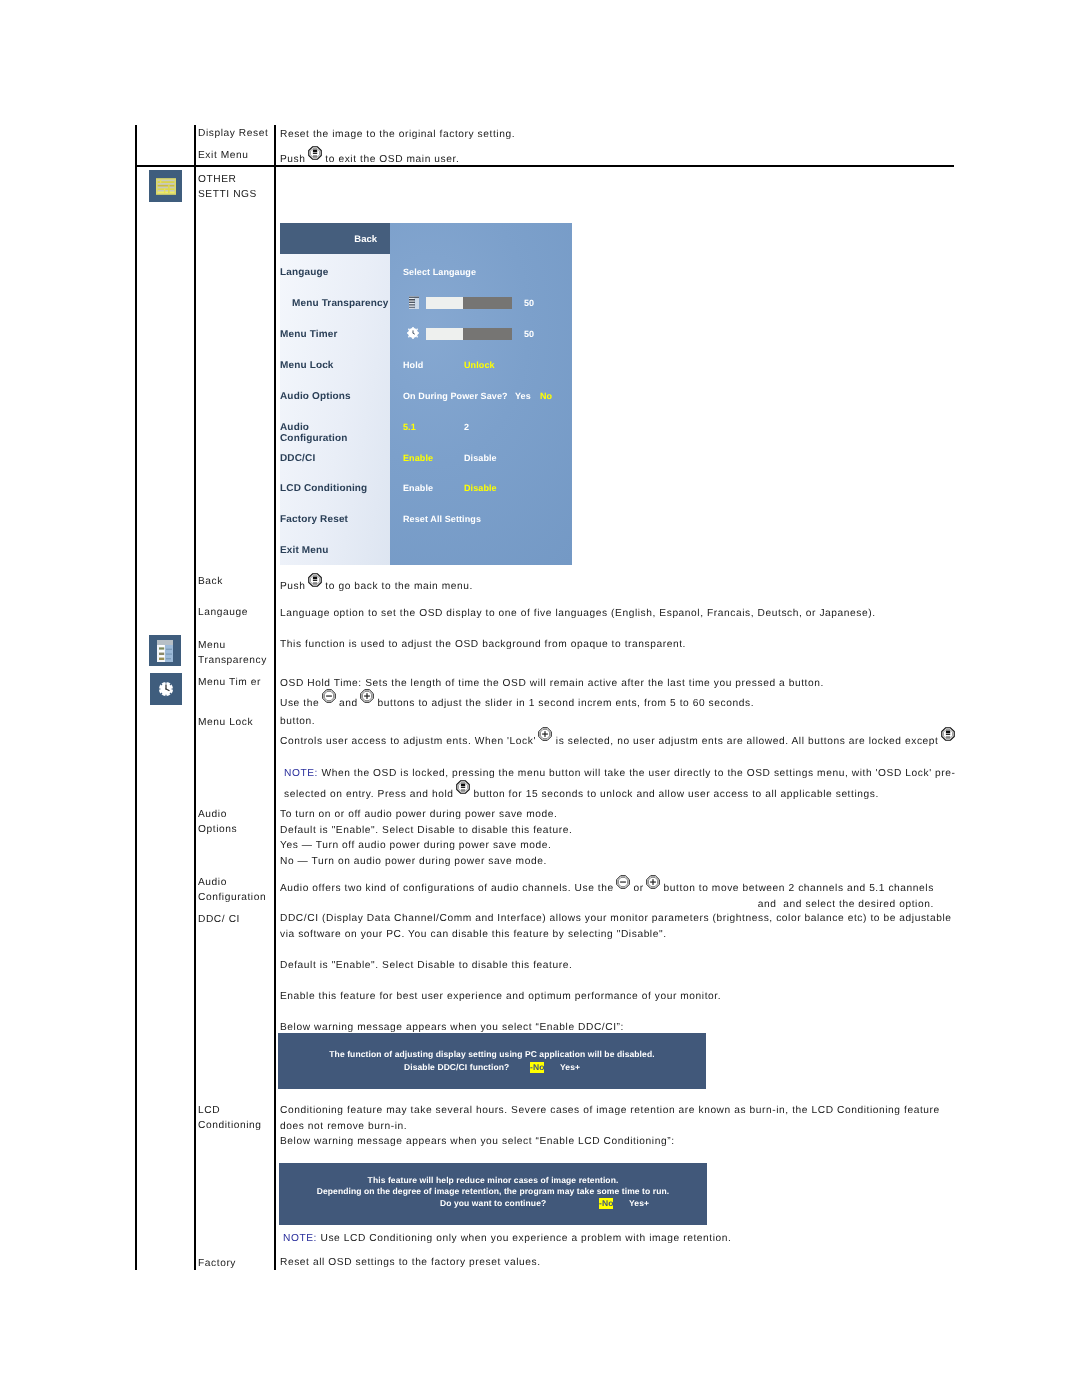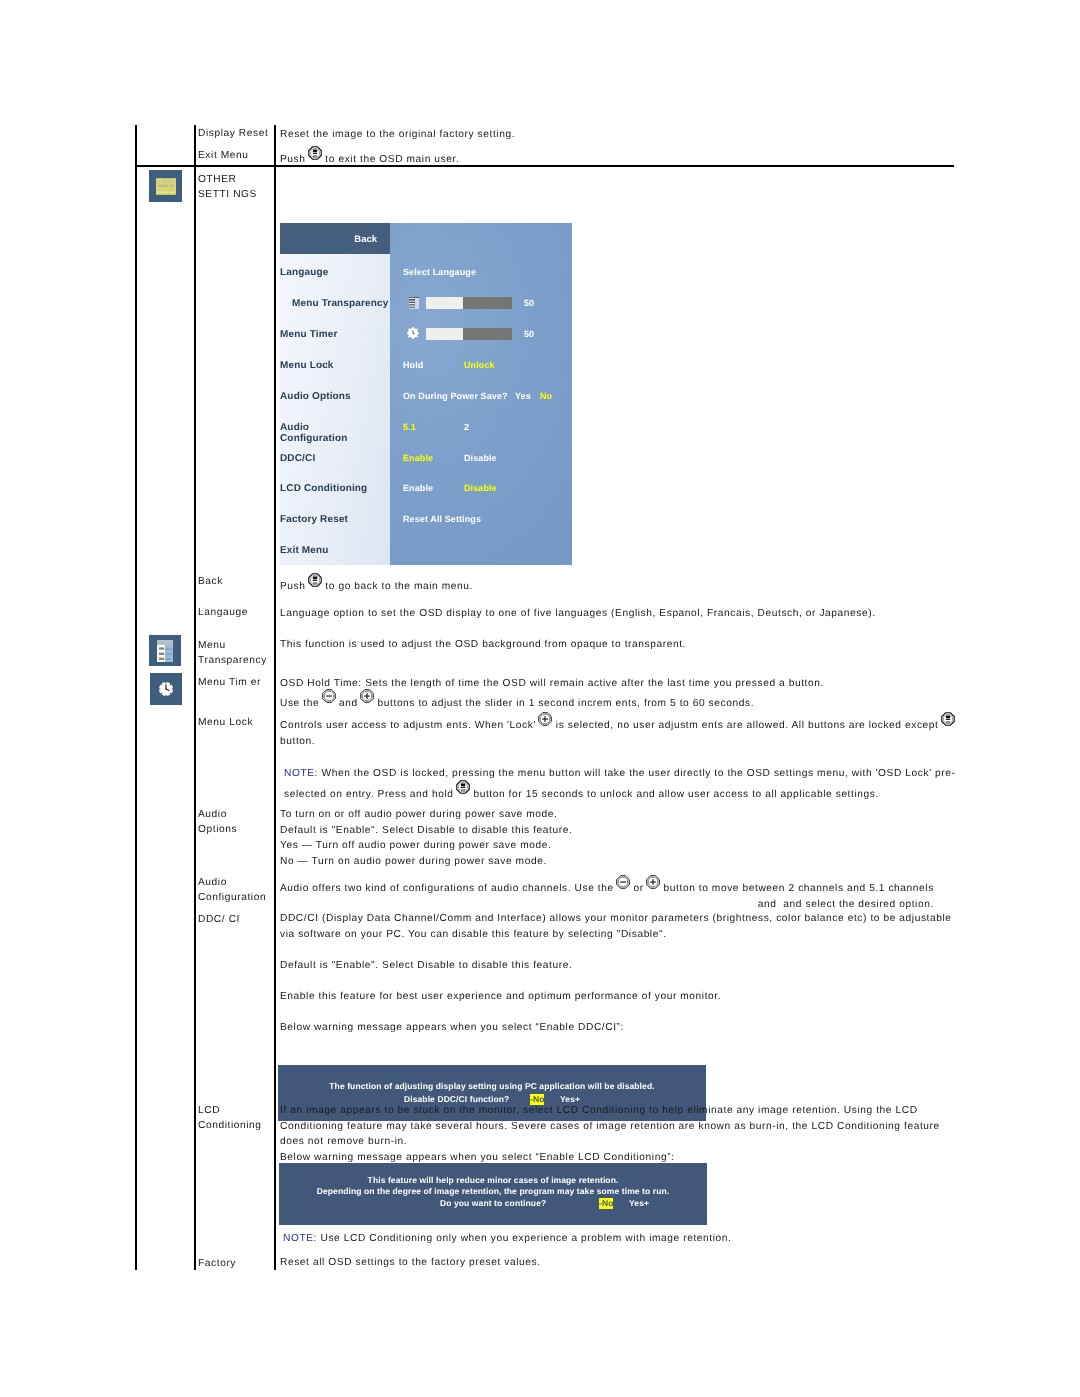--- a/index.html
+++ b/index.html
@@ -231,34 +231,34 @@
           </svg></span><span> and </span><span class="btn-icon"><svg viewBox="0 0 28 28" width="14" height="14">
             <path d="M 9.2,1.5 L 18.8,1.5 L 26.5,9.2 L 26.5,18.8 L 18.8,26.5 L 9.2,26.5 L 1.5,18.8 L 1.5,9.2 Z" fill="#fff" stroke="#111" stroke-width="2"></path>
             <path d="M 10.2,4.6 L 17.8,4.6 L 23.4,10.2 L 23.4,17.8 L 17.8,23.4 L 10.2,23.4 L 4.6,17.8 L 4.6,10.2 Z" fill="none" stroke="#333" stroke-width="1.3"></path>
             <rect x="8.2" y="12.9" width="11.6" height="2.4" fill="#222"></rect>
             <rect x="12.8" y="8.3" width="2.4" height="11.6" fill="#222"></rect>
           </svg></span><span> buttons to adjust the slider in 1 second increm ents, from 5 to 60 seconds.</span></p>
   </div>
 
   <div class="cell lbl" style="left:198px;top:713px;">Menu Lock</div>
   <div class="cell desc" style="left:280px;top:714px;">
+    <p>button.</p>
     <p><span>Controls user access to adjustm ents. When 'Lock' </span><span class="btn-icon"><svg viewBox="0 0 28 28" width="14" height="14">
             <path d="M 9.2,1.5 L 18.8,1.5 L 26.5,9.2 L 26.5,18.8 L 18.8,26.5 L 9.2,26.5 L 1.5,18.8 L 1.5,9.2 Z" fill="#fff" stroke="#111" stroke-width="2"></path>
             <path d="M 10.2,4.6 L 17.8,4.6 L 23.4,10.2 L 23.4,17.8 L 17.8,23.4 L 10.2,23.4 L 4.6,17.8 L 4.6,10.2 Z" fill="none" stroke="#333" stroke-width="1.3"></path>
             <rect x="8.2" y="12.9" width="11.6" height="2.4" fill="#222"></rect>
             <rect x="12.8" y="8.3" width="2.4" height="11.6" fill="#222"></rect>
           </svg></span><span> is selected, no user adjustm ents are allowed. All buttons are locked except </span><span class="btn-icon"><svg viewBox="0 0 28 28" width="14" height="14">
             <path d="M 9.2,1.5 L 18.8,1.5 L 26.5,9.2 L 26.5,18.8 L 18.8,26.5 L 9.2,26.5 L 1.5,18.8 L 1.5,9.2 Z" fill="#fff" stroke="#0d0d0d" stroke-width="2.2"></path>
             <path d="M 10.4,4.7 L 17.6,4.7 L 23.3,10.4 L 23.3,17.6 L 17.6,23.3 L 10.4,23.3 L 4.7,17.6 L 4.7,10.4 Z" fill="none" stroke="#4a4a4a" stroke-width="1.2"></path>
             <rect x="9.8" y="7.0" width="8.6" height="14.0" fill="#ffffff"></rect>
             <rect x="9.8" y="7.0" width="8.6" height="5.6" fill="#0d0d0d"></rect>
             <rect x="9.8" y="13.8" width="8.6" height="2.0" fill="#0d0d0d"></rect>
             <rect x="9.8" y="19.2" width="8.6" height="1.8" fill="#0d0d0d"></rect>
           </svg></span></p>
-    <p>button.</p>
   </div>
 
   <div class="cell desc notebox" style="left:284px;top:765px;">
     <p><span class="note-kw">NOTE:</span><span> When the OSD is locked, pressing the menu button will take the user directly to the OSD settings menu, with 'OSD Lock' pre-</span></p>
     <p><span>selected on entry. Press and hold </span><span class="btn-icon"><svg viewBox="0 0 28 28" width="14" height="14">
             <path d="M 9.2,1.5 L 18.8,1.5 L 26.5,9.2 L 26.5,18.8 L 18.8,26.5 L 9.2,26.5 L 1.5,18.8 L 1.5,9.2 Z" fill="#fff" stroke="#0d0d0d" stroke-width="2.2"></path>
             <path d="M 10.4,4.7 L 17.6,4.7 L 23.3,10.4 L 23.3,17.6 L 17.6,23.3 L 10.4,23.3 L 4.7,17.6 L 4.7,10.4 Z" fill="none" stroke="#4a4a4a" stroke-width="1.2"></path>
             <rect x="9.8" y="7.0" width="8.6" height="14.0" fill="#ffffff"></rect>
             <rect x="9.8" y="7.0" width="8.6" height="5.6" fill="#0d0d0d"></rect>
             <rect x="9.8" y="13.8" width="8.6" height="2.0" fill="#0d0d0d"></rect>
@@ -296,31 +296,30 @@
     <p>DDC/CI (Display Data Channel/Comm and Interface) allows your monitor parameters (brightness, color balance etc) to be adjustable</p>
     <p>via software on your PC. You can disable this feature by selecting "Disable".</p>
     <p class="gap">&nbsp;</p>
     <p>Default is "Enable". Select Disable to disable this feature.</p>
     <p class="gap">&nbsp;</p>
     <p>Enable this feature for best user experience and optimum performance of your monitor.</p>
     <p class="gap">&nbsp;</p>
     <p>Below warning message appears when you select “Enable DDC/CI”:</p>
   </div>
 
-  <div class="warn" style="left:278px;top:1033px;width:428px;height:56px;margin-top:32px;">
+  <div class="warn" style="left:278px;top:1033px;width:428px;height:56px;">
     <div class="ln" style="position:absolute;left:0;top:16px;width:428px;">The function of adjusting display setting using PC application will be disabled.</div>
     <div class="ln lft" style="position:absolute;left:126px;top:29px;">Disable DDC/CI function?</div>
     <div class="ln lft no" style="position:absolute;left:252px;top:29px;">-No</div>
     <div class="ln lft yes" style="position:absolute;left:282px;top:29px;">Yes+</div>
   </div>
 
   <div class="cell lbl" style="left:198px;top:1101px;">LCD</div>
   <div class="cell lbl" style="left:198px;top:1116px;">Conditioning</div>
   <div class="cell desc" style="left:280px;top:1103px;">
-    <p>If an image appears to be stuck on the monitor, select LCD Conditioning to help eliminate any image retention. Using the LCD</p>
     <p>Conditioning feature may take several hours. Severe cases of image retention are known as burn-in, the LCD Conditioning feature</p>
     <p>does not remove burn-in.</p>
     <p>Below warning message appears when you select “Enable LCD Conditioning”:</p>
   </div>
 
   <div class="warn" style="left:279px;top:1163px;width:428px;height:62px;">
     <div class="ln" style="position:absolute;left:0;top:12px;width:428px;">This feature will help reduce minor cases of image retention.</div>
     <div class="ln" style="position:absolute;left:0;top:23px;width:428px;">Depending on the degree of image retention, the program may take some time to run.</div>
     <div class="ln lft" style="position:absolute;left:161px;top:35px;">Do you want to continue?</div>
     <div class="ln lft no" style="position:absolute;left:320px;top:35px;">-No</div>

